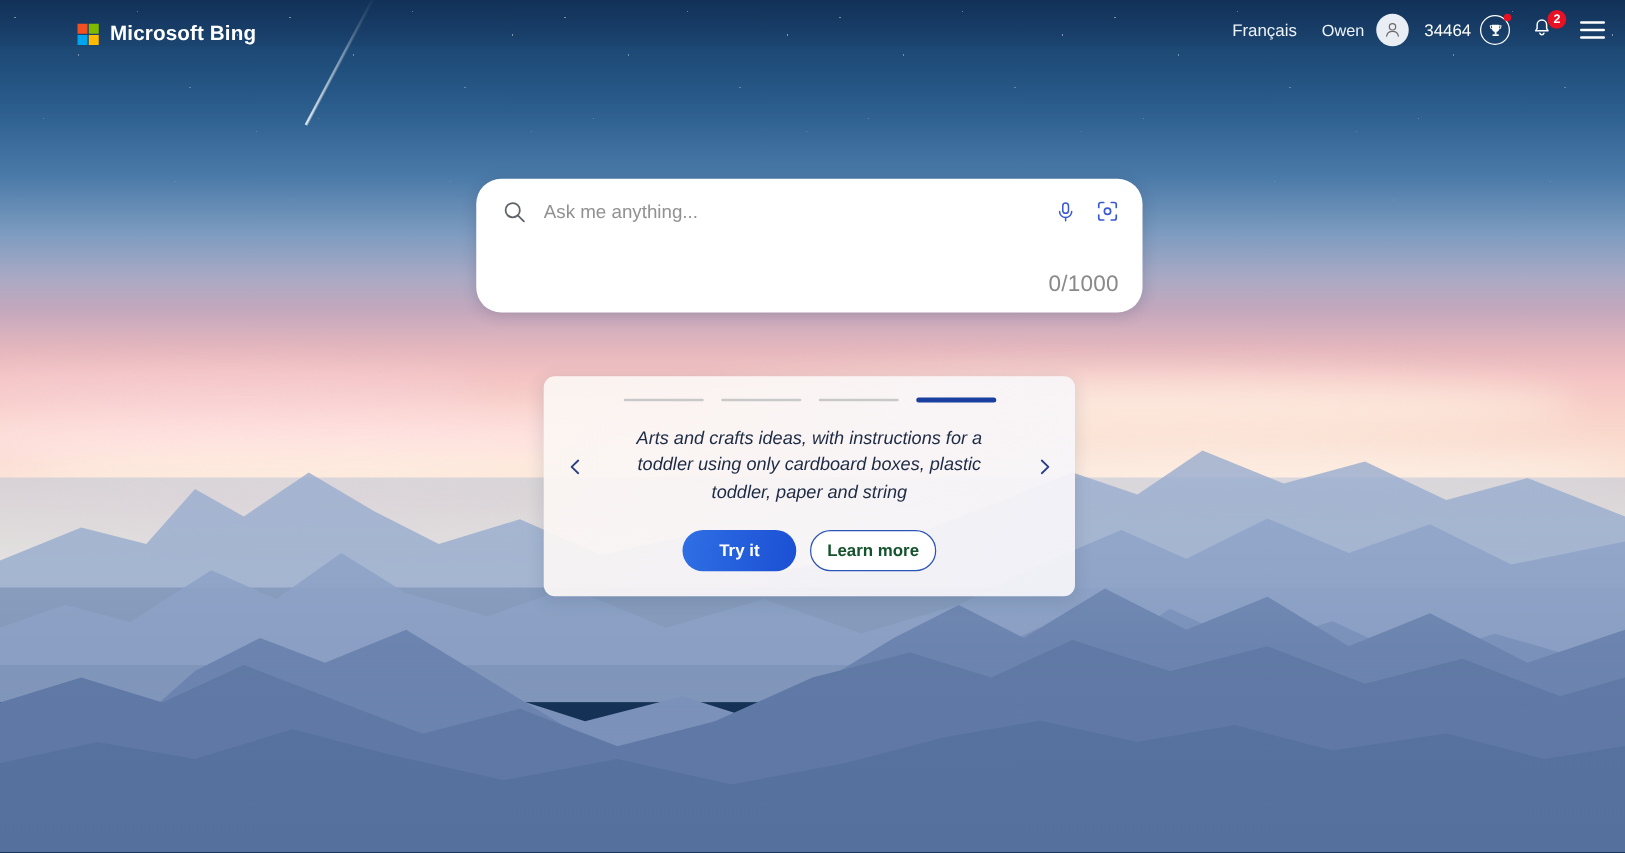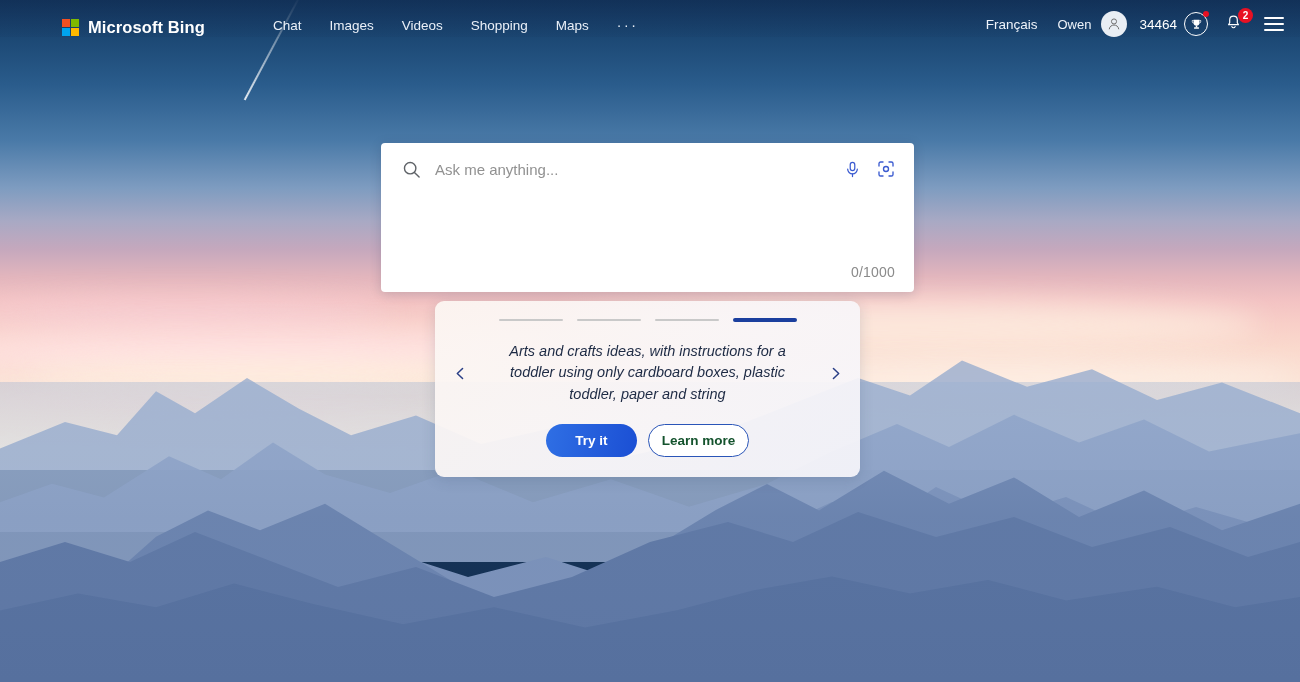--- a/index.html
+++ b/index.html
@@ -131,36 +131,36 @@
   .badge {
     position:absolute; top:-5px; right:-7px; min-width:15px; height:15px; padding:0 3px;
     border-radius:8px; background:#e81123; color:#fff; font-size:10px; font-weight:700;
     display:flex; align-items:center; justify-content:center; line-height:1;
   }
   .hamburger { margin-left:18px; width:20px; display:flex; flex-direction:column; gap:4px; cursor:pointer; }
   .hamburger span { display:block; height:1.8px; background:#fff; border-radius:1px; }
 
   
   .searchbox {
-    position:absolute; left:381px; top:143px; width:533px; height:149px;
-    background:#fff; border-radius:4px; z-index:15;
+    position:absolute; left:381px; top:143px; width:533px; height:107px;
+    background:#fff; border-radius:20px; z-index:15;
     box-shadow:0 2px 12px rgba(20,40,70,.18);
   }
   .search-row { display:flex; align-items:center; height:52px; padding:0 18px 0 21px; }
   .search-input {
     flex:1; border:0; outline:0; background:transparent;
     font-family:"Liberation Sans", sans-serif; font-size:15px; color:#202124;
     margin-left:14px;
   }
   .search-input::placeholder { color:#919191; }
   .sb-icon { cursor:pointer; display:flex; align-items:center; justify-content:center; }
   .mic { margin-right:14px; }
   .counter {
     position:absolute; right:19px; bottom:12px;
-    font-size:14px; color:#8a8a8a; letter-spacing:.2px;
+    font-size:18px; color:#8a8a8a; letter-spacing:.2px;
   }
 
   
   .card {
     position:absolute; left:435px; top:301px; width:425px; height:176px;
     background:linear-gradient(135deg, rgba(252,246,242,.94), rgba(249,246,248,.93) 55%, rgba(246,245,250,.93));
     border-radius:9px; z-index:15;
     box-shadow:0 3px 14px rgba(40,60,95,.16);
     display:flex; flex-direction:column; align-items:center;
   }
@@ -219,28 +219,20 @@
   <div class="brand">
     <span class="ms-logo">
       <i></i>
         <i></i>
         <i></i>
         <i></i>
     </span>
     <span class="brand-text">Microsoft Bing</span>
   </div>
 
-  <nav class="nav">
-    <a>Chat</a>
-    <a>Images</a>
-    <a>Videos</a>
-    <a>Shopping</a>
-    <a>Maps</a>
-    <a class="more">···</a>
-  </nav>
 
   <div class="header-right">
 
     <span class="lang">Français</span>
 
     <span class="uname">Owen</span>
 
     <span class="avatar">
       <svg width="14" height="14" viewBox="0 0 16 16">
         <circle cx="8" cy="5.1" r="2.9" fill="none" stroke="#6b6b6b" stroke-width="1.1"></circle>

